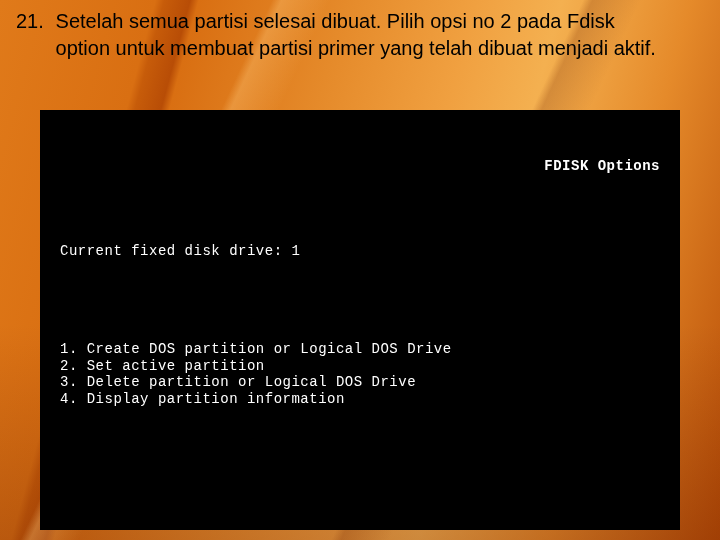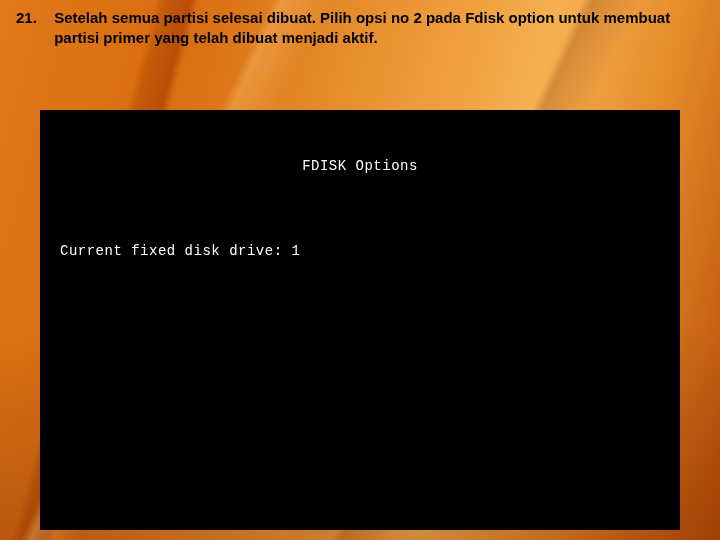--- a/index.html
+++ b/index.html
@@ -48,22 +48,22 @@
       rgba(120,40,0,0.0) 66%
     );
     pointer-events: none;
   }
   .instruction {
     position: absolute;
     left: 16px;
     top: 8px;
     right: 44px;
     color: #000;
-    font-size: 15px;
-    font-weight: bold;
+    font-size: 20px;
+    font-weight: normal;
     line-height: 1.35;
   }
   .instruction .num {
     display: inline-block;
     width: 34px;
     vertical-align: top;
   }
   .instruction .txt {
     display: inline-block;
     width: calc(100% - 44px);
@@ -81,22 +81,22 @@
     font-family: "Courier New", Courier, monospace;
     font-size: 14px;
     line-height: 1.2;
     padding: 14px 20px 0 20px;
     box-sizing: border-box;
     white-space: pre;
     overflow: hidden;
     letter-spacing: 0.5px;
   }
   .terminal .title {
-    text-align: center;
-    font-weight: normal;
+    text-align: right;
+    font-weight: bold;
     display: block;
     margin-bottom: 18px;
   }
   .terminal .block { display:block; margin-bottom: 14px; white-space: pre; }
   .terminal .opts  { display:block; margin-bottom: 28px; white-space: pre; }
 </style>
 </head>
 <body>
 
 <div class="slide">
@@ -106,20 +106,24 @@
     <span class="num">21.</span>
     <span class="txt">Setelah semua  partisi selesai dibuat.  Pilih opsi no 2 pada  Fdisk option untuk membuat partisi primer yang telah dibuat menjadi aktif.</span>
   </div>
 
   <div class="terminal">
     <span class="title">FDISK Options</span>
 
     <span class="block">Current fixed disk drive: 1</span>
 
 
+    <span class="opts"><span>1. Create DOS partition or Logical DOS Drive</span>
+<span>2. Set active partition</span>
+<span>3. Delete partition or Logical DOS Drive</span>
+<span>4. Display partition information</span></span>
 
     
 
     
 
     
   </div>
 </div>
 
 </body></html>

